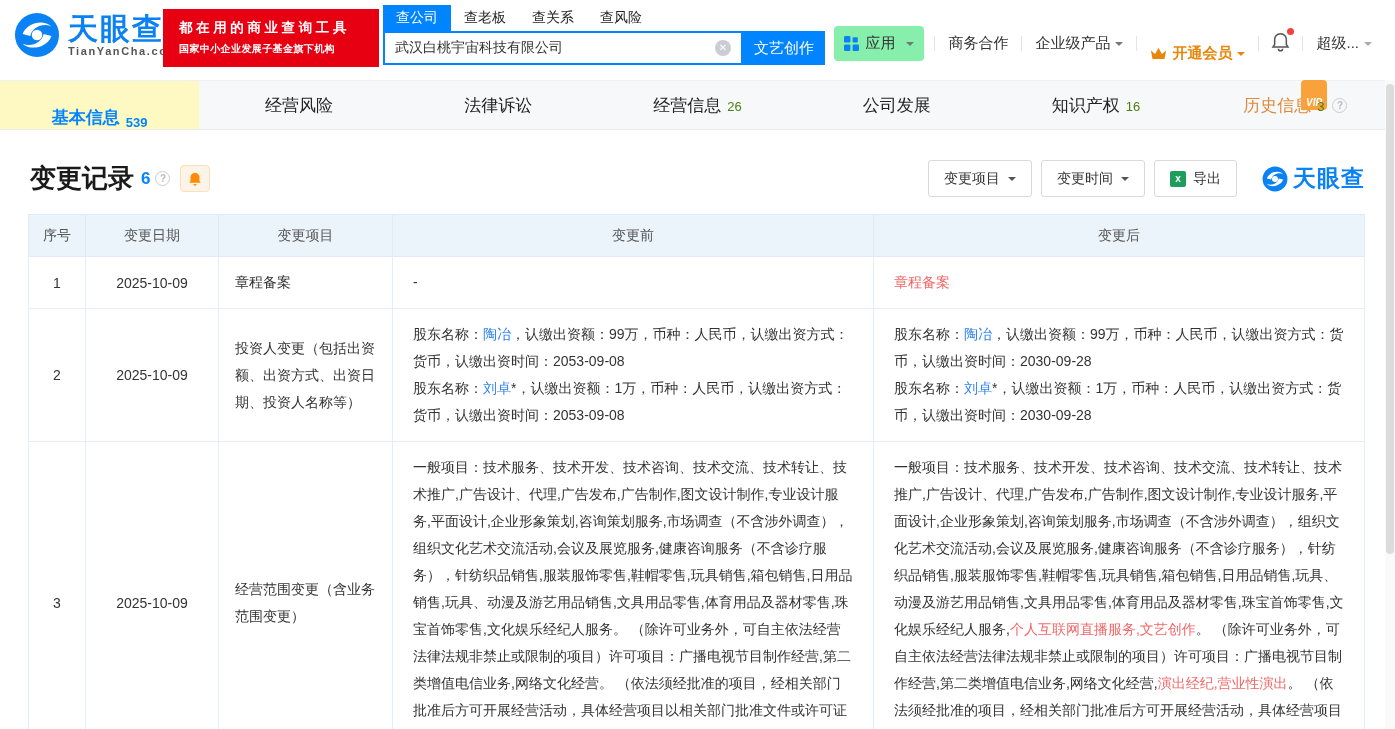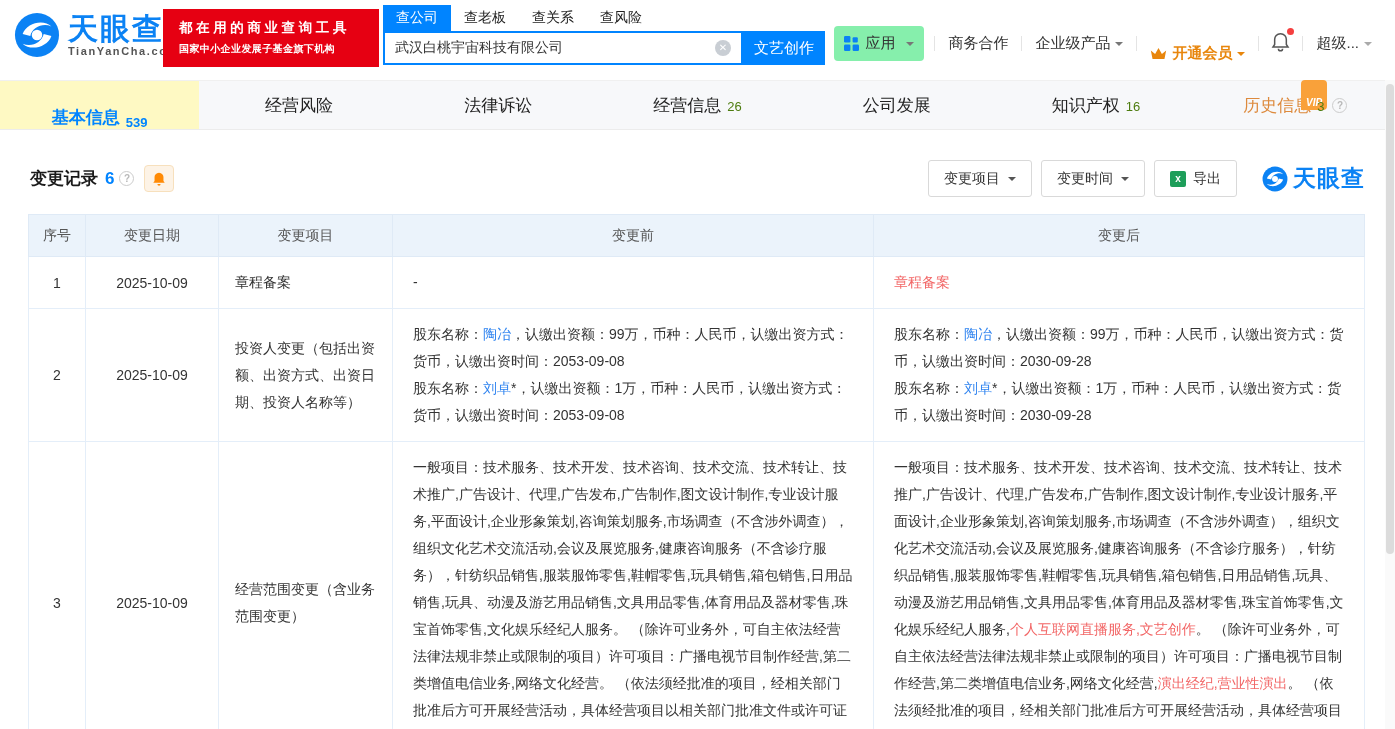--- a/index.html
+++ b/index.html
@@ -54,21 +54,21 @@
   .label-wrap { position:relative; }
   .vip-badge { position:absolute; top:-14px; right:-16px; background:#f9a13a; color:#fff;
     font-size:10px; font-weight:bold; font-style:italic; padding:17px 5px 2px;
     border-radius:4px 4px 4px 0; }
   .help-circle { width:15px; height:15px; border:1px solid #ccc; border-radius:50%;
     color:#b9b9b9; font-size:10px; display:flex; align-items:center; justify-content:center;
     margin-left:5px; font-weight:bold; }
 
   
   .section-header { margin:30px 30px 17px; display:flex; align-items:center; }
-  .sec-title { font-size:17px; font-weight:bold; color:#1a1a1a; }
+  .sec-title { font-size:26px; font-weight:bold; color:#1a1a1a; }
   .sec-count { font-size:17px; font-weight:bold; color:#0084ff; margin-left:7px; }
   .bell-chip { margin-left:10px; width:30px; height:27px; background:#fdf3e6;
     border:1px solid #f7e0bd; border-radius:4px; display:flex; align-items:center;
     justify-content:center; cursor:pointer; }
   .actions { margin-left:auto; display:flex; align-items:center; gap:9px; }
   .btn { height:37px; padding:0 15px; background:#fff; border:1px solid #d9d9d9;
     border-radius:3px; font-size:14px; color:#333; display:flex; align-items:center;
     gap:7px; cursor:pointer; font-family:inherit; }
   .excel-ic { width:16px; height:16px; background:#1e9e5a; border-radius:2px; color:#fff;
     font-size:10px; font-weight:bold; display:flex; align-items:center; justify-content:center; }

